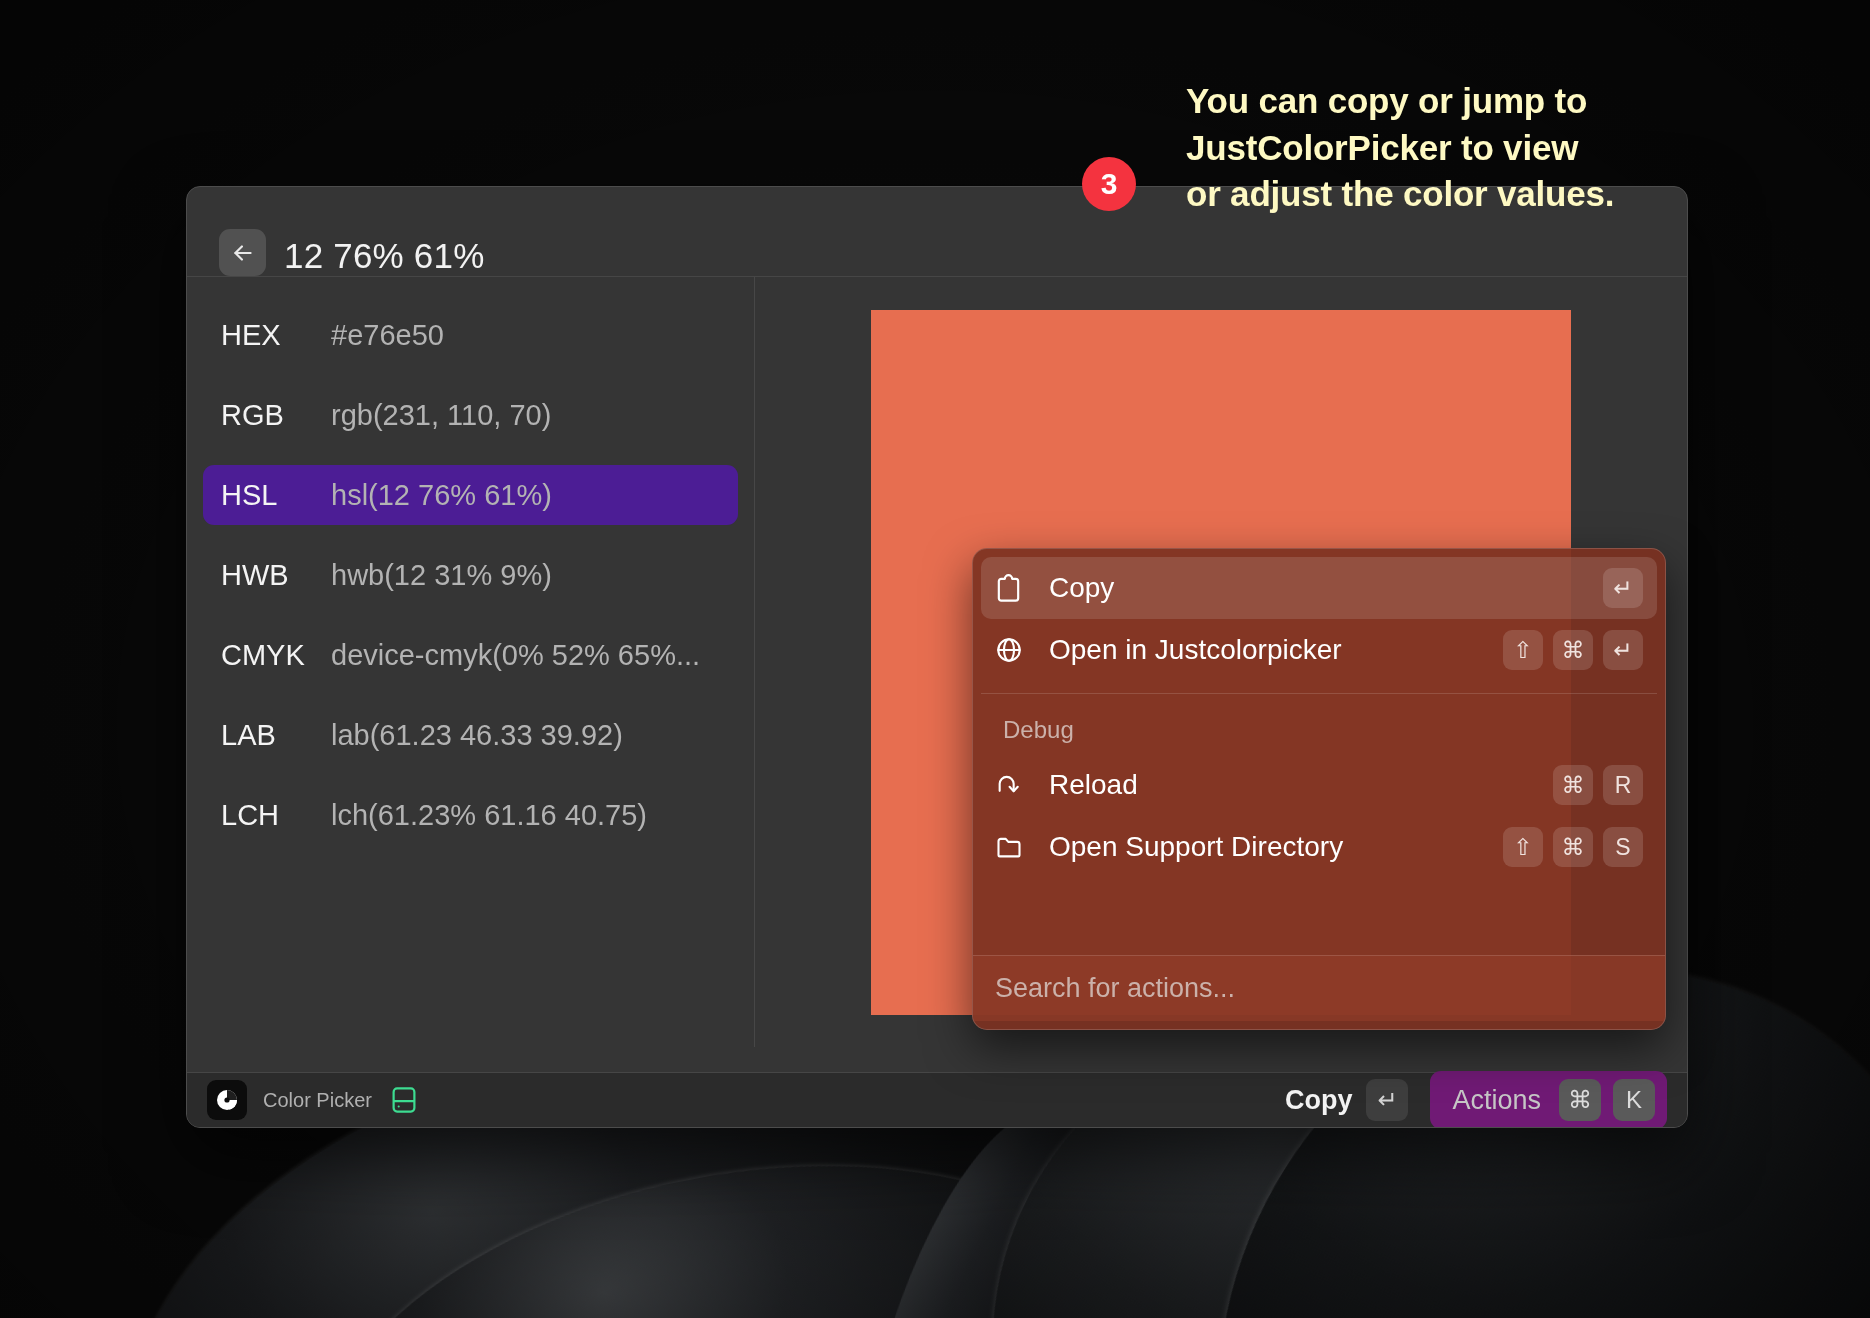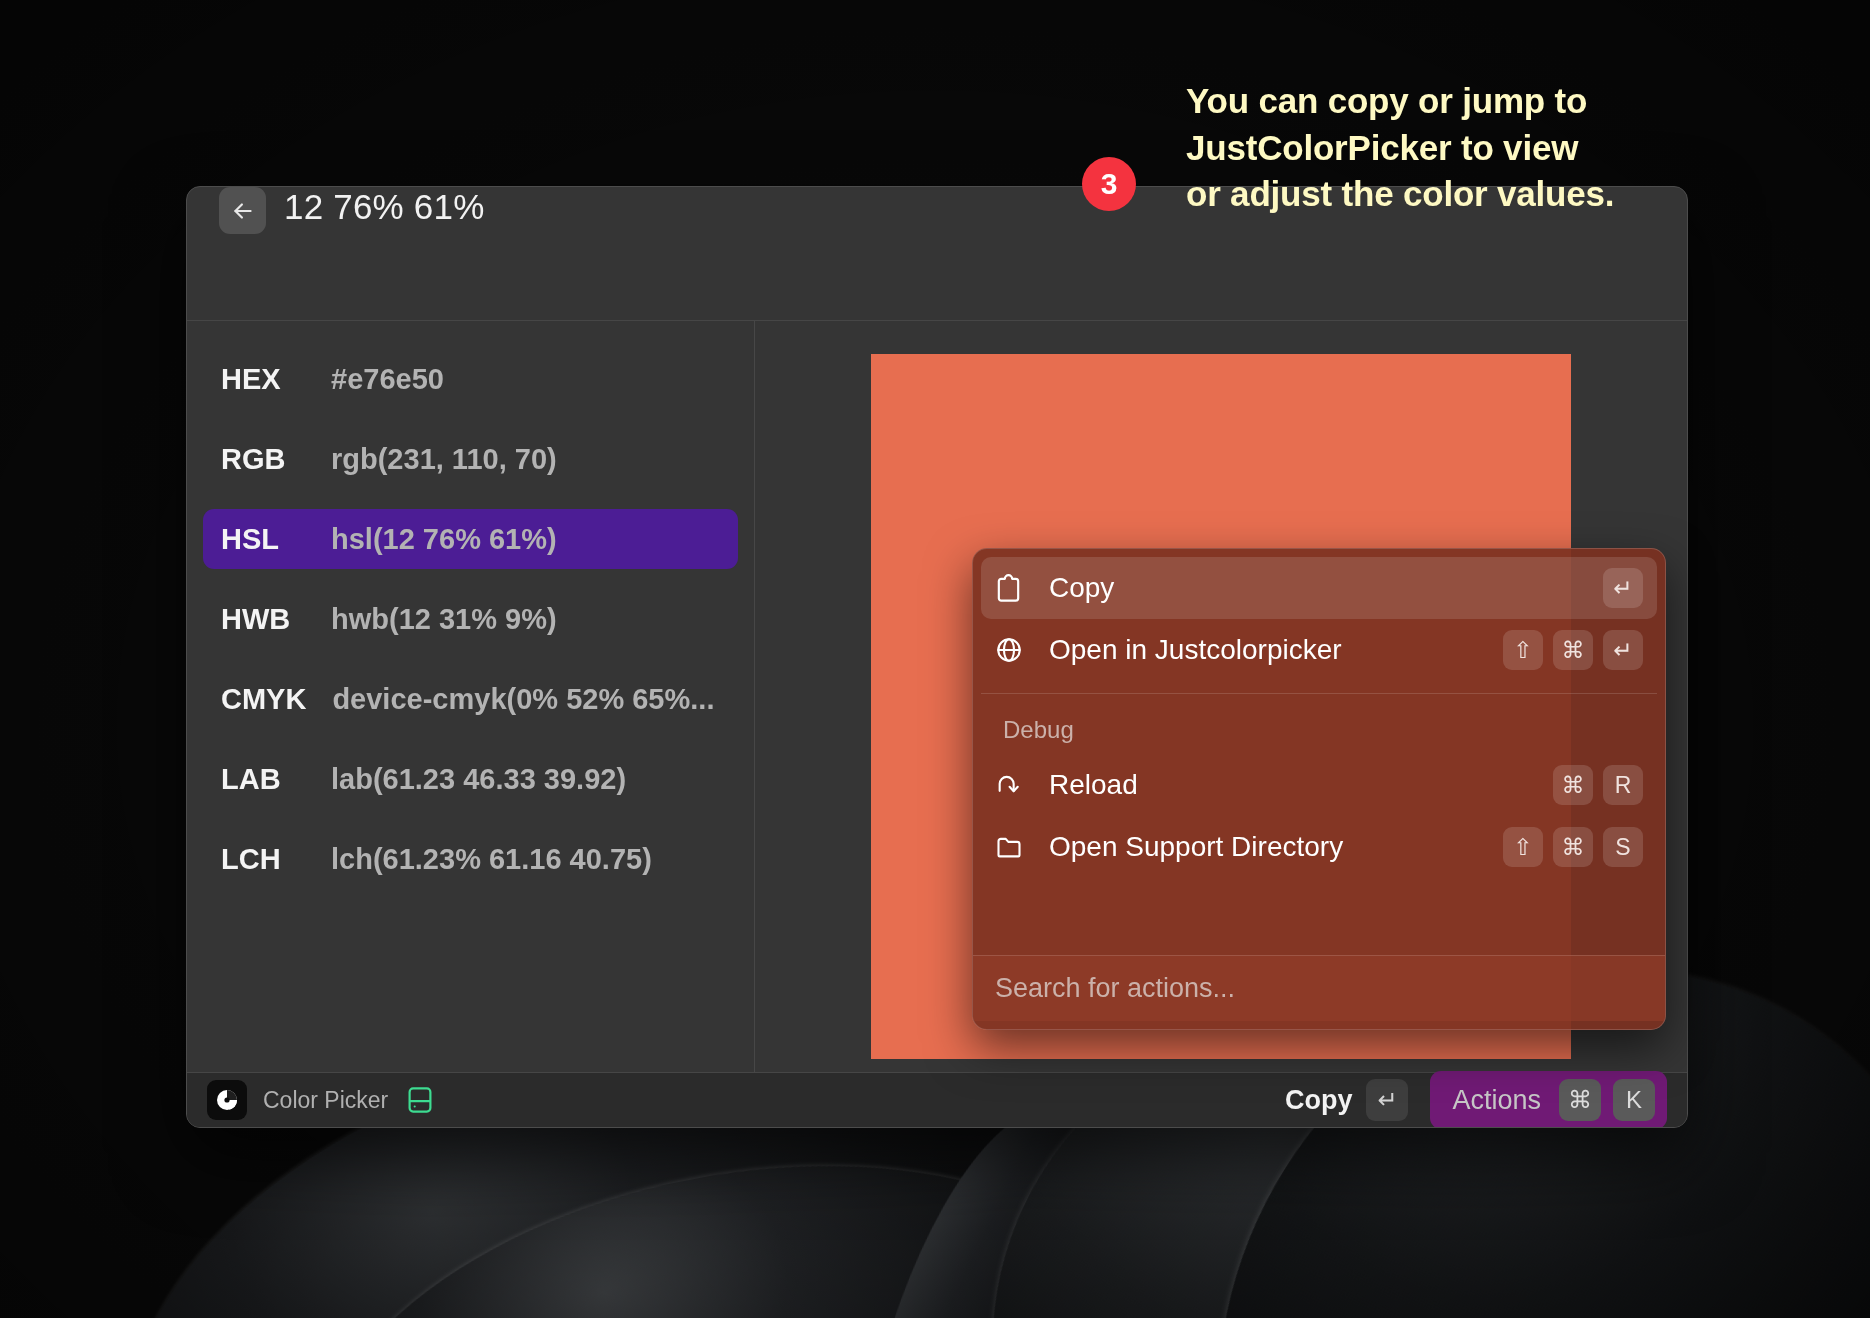--- a/index.html
+++ b/index.html
@@ -111,23 +111,23 @@
     background: #353535;
     border-radius: 14px;
     border: 1px solid #4c4c4c;
     box-shadow: 0 28px 70px rgba(0,0,0,0.65);
     overflow: hidden;
     z-index: 20;
   }
 
   
   #header {
-    height: 134px;
-    display: flex;
-    align-items: flex-start;
+    height: 90px;
+    display: flex;
+    align-items: flex-end;
     padding: 0 32px;
     border-bottom: 1px solid #464646;
     box-sizing: border-box;
   }
   #back-button {
     width: 47px;
     height: 47px;
     border-radius: 11px;
     background: #515151;
     display: flex;
@@ -158,21 +158,20 @@
   }
   .fmt-row {
     display: flex;
     align-items: center;
     height: 60px;
     padding: 0 18px;
     border-radius: 11px;
     box-sizing: border-box;
     margin-bottom: 20px;
     cursor: pointer;
-    font-weight: bold;
   }
   .fmt-row.selected { background: #4c1d95; }
   .fmt-label {
     color: #f4f4f4;
     font-size: 29px;
     flex: none;
     min-width: 84px;
   }
   .fmt-value {
     color: #b3b3b3;
@@ -213,21 +212,21 @@
   #app-icon {
     width: 40px; height: 40px;
     border-radius: 9px;
     background: #0c0c0c;
     display: flex; align-items: center; justify-content: center;
     margin-right: 16px;
     flex: none;
   }
   #app-name {
     color: #b0b0b0;
-    font-size: 23px;
+    font-size: 20px;
     margin-right: 18px;
   }
   #drive-icon { display: flex; align-items: center; }
   .spacer { flex: 1; }
   #copy-action {
     display: flex; align-items: center; gap: 14px;
     margin-right: 22px;
     cursor: pointer;
   }
   #copy-label { color: #f3f3f3; font-size: 27px; font-weight: bold; }

